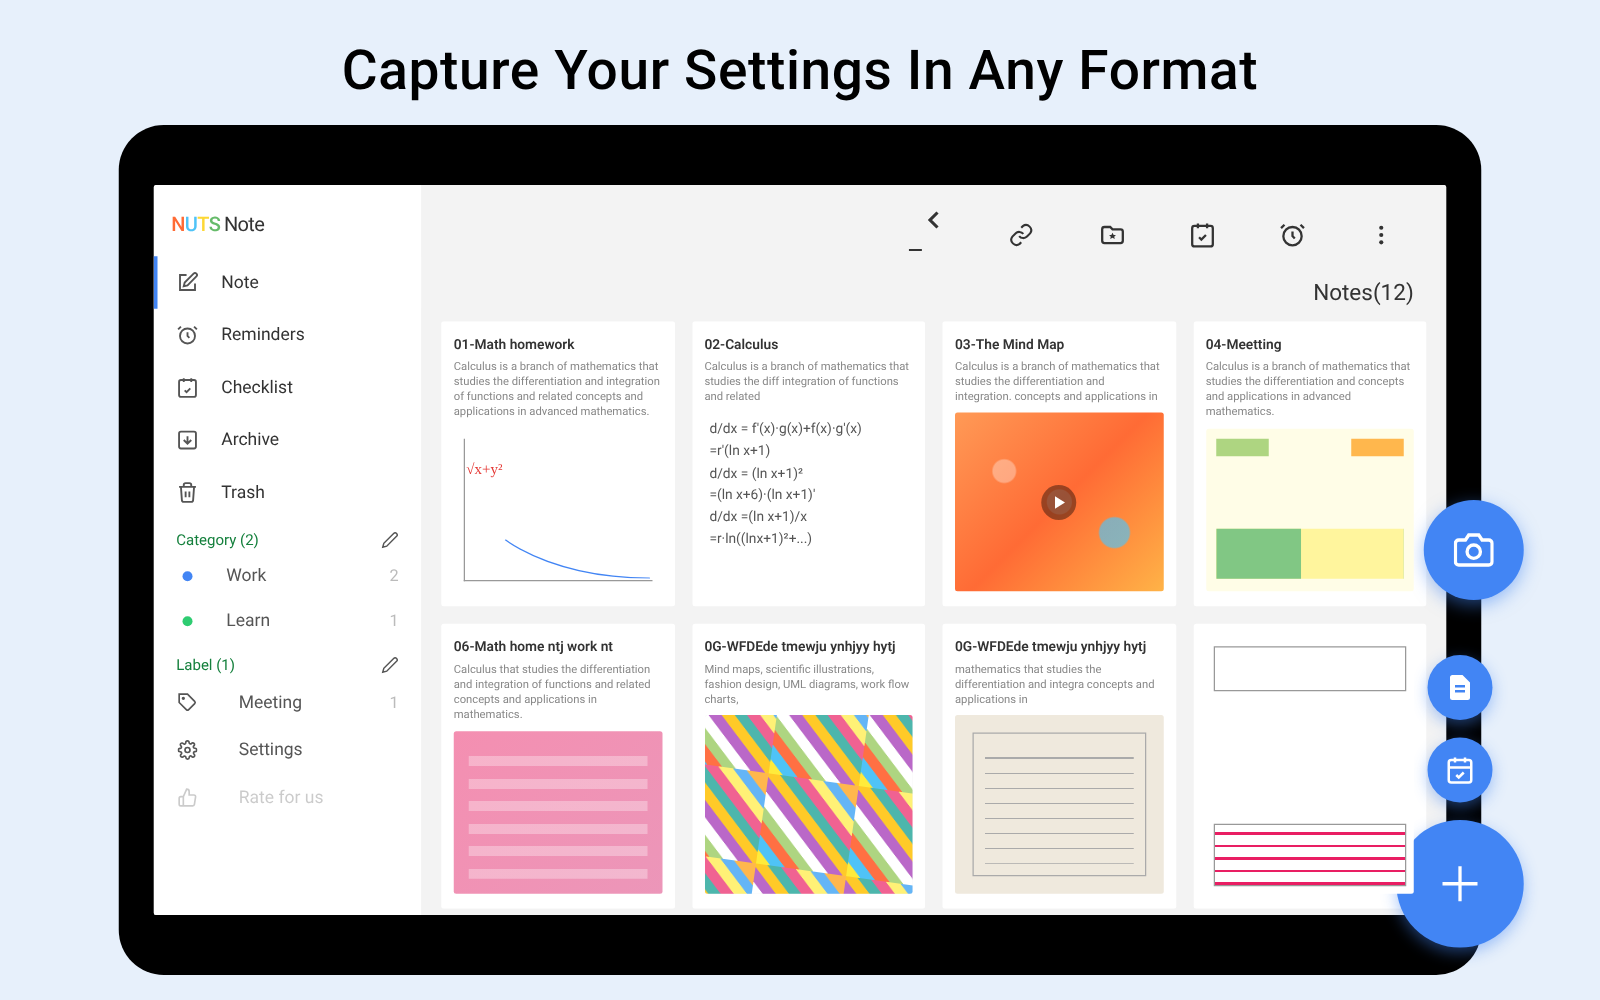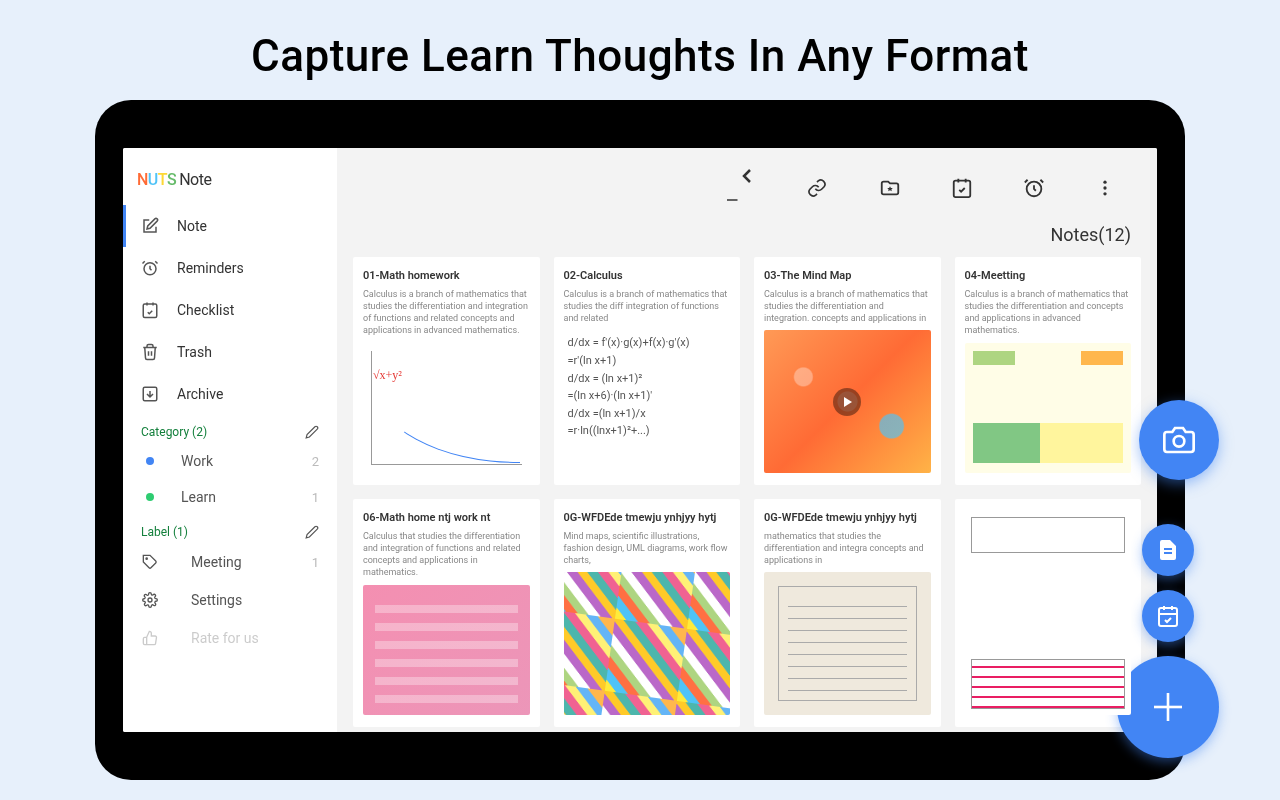--- a/index.html
+++ b/index.html
@@ -86,21 +86,21 @@
 .fab { border-radius: 50%; background: #4285f4; color:#fff; display:flex; align-items:center; justify-content:center; cursor:pointer; box-shadow: 0 4px 12px rgba(66,133,244,0.45); }
 .fab-sm { width: 52px; height:52px; }
 .fab-lg { width: 102px; height:102px; }
 .fab-camera { position:absolute; right:-34px; top: 300px; width:80px; height:80px; border-radius:50%; background:#4285f4; display:flex; align-items:center; justify-content:center; box-shadow: 0 4px 14px rgba(66,133,244,0.5); cursor:pointer; }
 
 svg { display:block; }
 </style>
 </head>
 <body>
 
-<div class="headline">Capture Learn Thoughts In Any Format</div>
+<div class="headline">Capture Your Settings In Any Format</div>
 
 <div class="tablet-frame">
 
   <div class="fab-camera">
     <svg width="32" height="32" viewBox="0 0 24 24" fill="none" stroke="#fff" stroke-width="2">
         <path d="M23 19a2 2 0 0 1-2 2H3a2 2 0 0 1-2-2V8a2 2 0 0 1 2-2h4l2-3h6l2 3h4a2 2 0 0 1 2 2z"></path>
         <circle cx="12" cy="13" r="4"></circle>
       </svg>
   </div>
 
@@ -154,34 +154,34 @@
             <svg width="18" height="18" viewBox="0 0 24 24" fill="none" stroke="currentColor" stroke-width="2">
               <rect x="3" y="4" width="18" height="18" rx="2"></rect>
               <path d="M16 2v4M8 2v4M9 15l2 2 4-4"></path>
             </svg>
           </span>
         <span>Checklist</span>
       </div>
       <div class="nav-item">
         <span class="nav-icon">
             <svg width="18" height="18" viewBox="0 0 24 24" fill="none" stroke="currentColor" stroke-width="2">
+              <rect x="3" y="3" width="18" height="18" rx="2"></rect>
+              <path d="M12 8v7M8 12l4 4 4-4"></path>
+            </svg>
+          </span>
+        <span>Archive</span>
+      </div>
+      <div class="nav-item">
+        <span class="nav-icon">
+            <svg width="18" height="18" viewBox="0 0 24 24" fill="none" stroke="currentColor" stroke-width="2">
               <polyline points="3 6 5 6 21 6"></polyline>
               <path d="M19 6l-1 14a2 2 0 0 1-2 2H8a2 2 0 0 1-2-2L5 6M10 11v6M14 11v6M8 6V4a2 2 0 0 1 2-2h4a2 2 0 0 1 2 2v2"></path>
             </svg>
           </span>
         <span>Trash</span>
-      </div>
-      <div class="nav-item">
-        <span class="nav-icon">
-            <svg width="18" height="18" viewBox="0 0 24 24" fill="none" stroke="currentColor" stroke-width="2">
-              <rect x="3" y="3" width="18" height="18" rx="2"></rect>
-              <path d="M12 8v7M8 12l4 4 4-4"></path>
-            </svg>
-          </span>
-        <span>Archive</span>
       </div>
 
       <div class="section-header">
         <span>Category (2)</span>
         <span class="edit-icon">
             <svg width="14" height="14" viewBox="0 0 24 24" fill="none" stroke="currentColor" stroke-width="2">
               <path d="M17 3a2.8 2.8 0 1 1 4 4L7.5 20.5 2 22l1.5-5.5L17 3z"></path>
             </svg>
           </span>
       </div>

